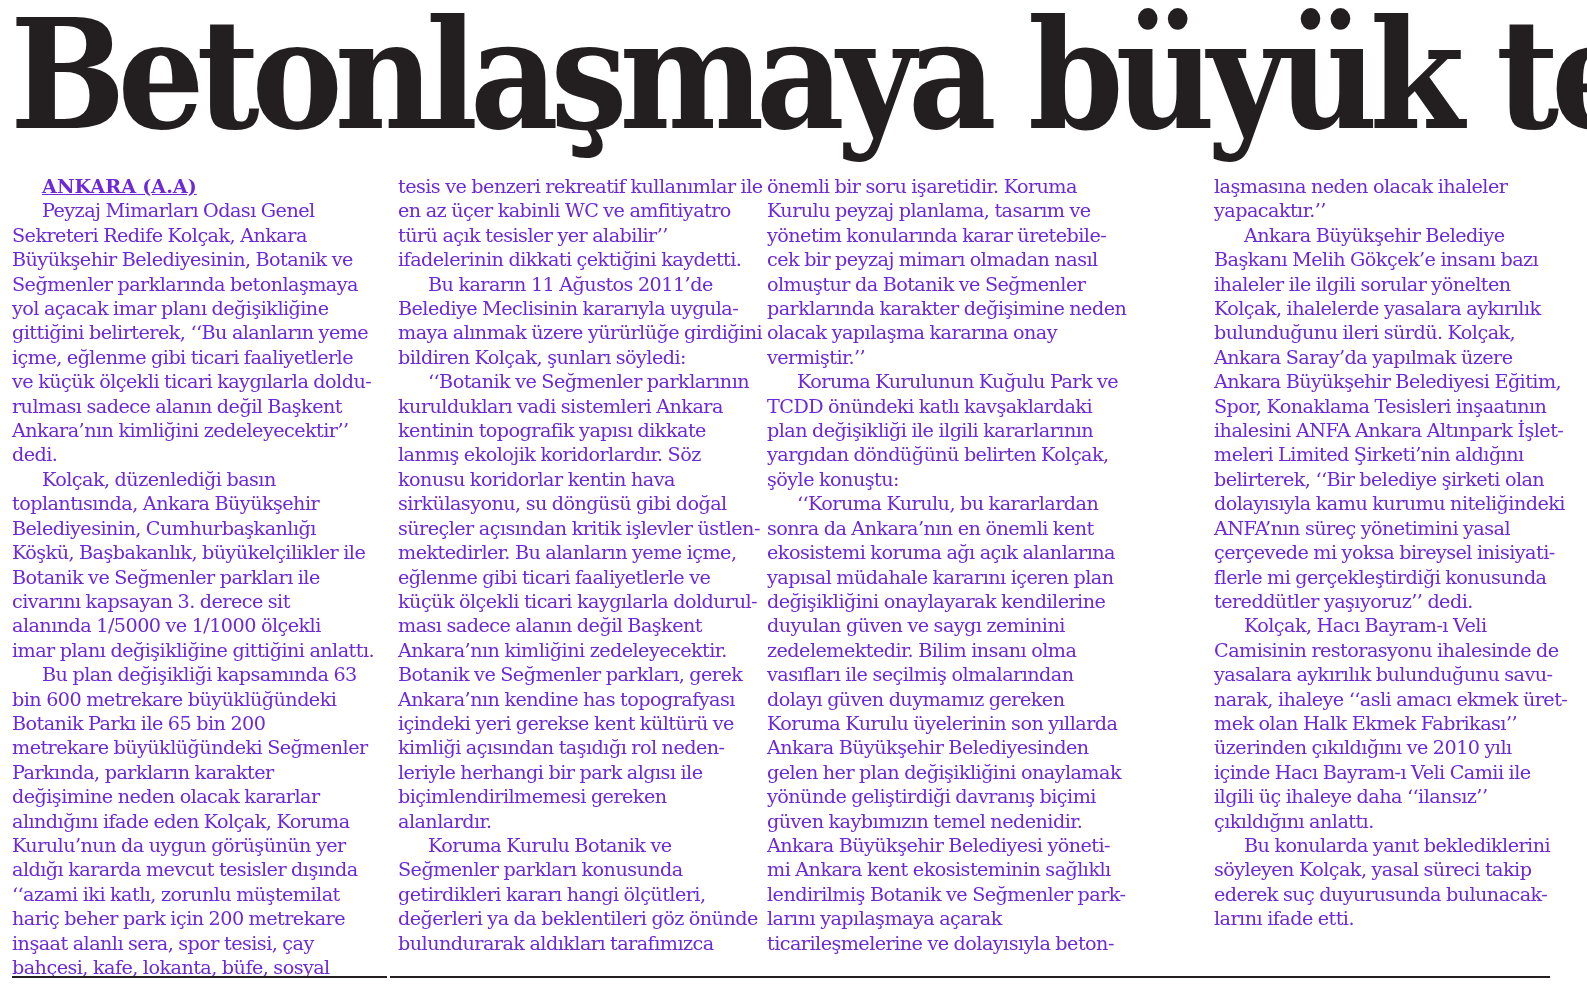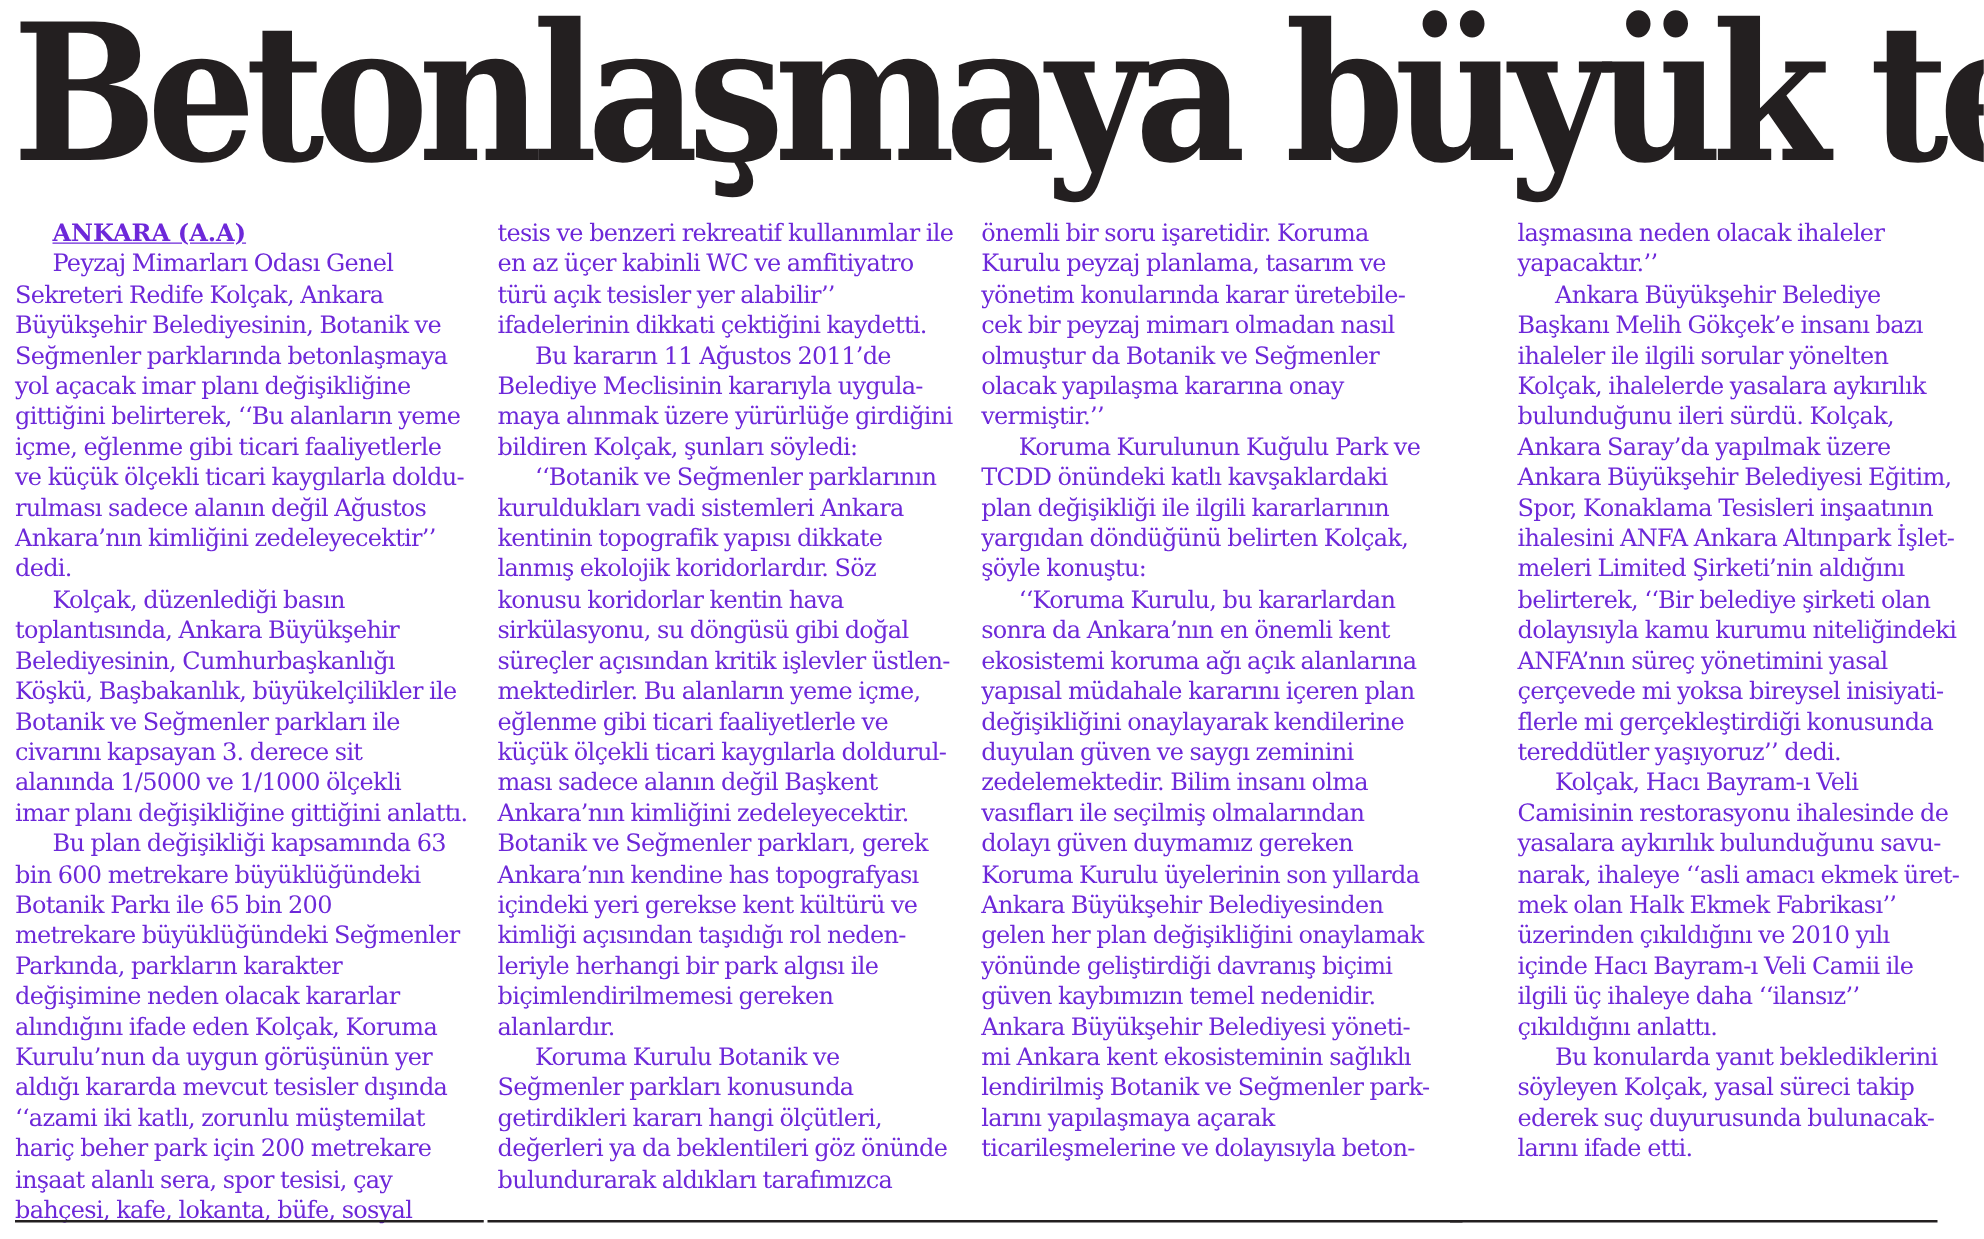--- a/index.html
+++ b/index.html
@@ -32,21 +32,21 @@
   <div class="col" style="left:12px; width:372px;">
     <p class="dateline">ANKARA (A.A) </p>
     <p class="indent">Peyzaj Mimarları Odası Genel</p>
     <p>Sekreteri Redife Kolçak, Ankara</p>
     <p>Büyükşehir Belediyesinin, Botanik ve</p>
     <p>Seğmenler parklarında betonlaşmaya</p>
     <p>yol açacak imar planı değişikliğine</p>
     <p>gittiğini belirterek, ‘‘Bu alanların yeme</p>
     <p>içme, eğlenme gibi ticari faaliyetlerle</p>
     <p>ve küçük ölçekli ticari kaygılarla doldu-</p>
-    <p>rulması sadece alanın değil Ağustos</p>
+    <p>rulması sadece alanın değil Başkent</p>
     <p>Ankara’nın kimliğini zedeleyecektir’’</p>
     <p>dedi.</p>
     <p class="indent">Kolçak, düzenlediği basın</p>
     <p>toplantısında, Ankara Büyükşehir</p>
     <p>Belediyesinin, Cumhurbaşkanlığı</p>
     <p>Köşkü, Başbakanlık, büyükelçilikler ile</p>
     <p>Botanik ve Seğmenler parkları ile</p>
     <p>civarını kapsayan 3. derece sit</p>
     <p>alanında 1/5000 ve 1/1000 ölçekli</p>
     <p>imar planı değişikliğine gittiğini anlattı.</p>
@@ -93,26 +93,27 @@
     <p>leriyle herhangi bir park algısı ile</p>
     <p>biçimlendirilmemesi gereken</p>
     <p>alanlardır.</p>
     <p class="indent">Koruma Kurulu Botanik ve</p>
     <p>Seğmenler parkları konusunda</p>
     <p>getirdikleri kararı hangi ölçütleri,</p>
     <p>değerleri ya da beklentileri göz önünde</p>
     <p>bulundurarak aldıkları tarafımızca</p>
   </div>
 
-  <div class="col" style="left:785px; width:372px;">
+  <div class="col" style="left:767px; width:372px;">
     <p>önemli bir soru işaretidir. Koruma</p>
     <p>Kurulu peyzaj planlama, tasarım ve</p>
     <p>yönetim konularında karar üretebile-</p>
     <p>cek bir peyzaj mimarı olmadan nasıl</p>
     <p>olmuştur da Botanik ve Seğmenler</p>
+    <p>parklarında karakter değişimine neden</p>
     <p>olacak yapılaşma kararına onay</p>
     <p>vermiştir.’’</p>
     <p class="indent">Koruma Kurulunun Kuğulu Park ve</p>
     <p>TCDD önündeki katlı kavşaklardaki</p>
     <p>plan değişikliği ile ilgili kararlarının</p>
     <p>yargıdan döndüğünü belirten Kolçak,</p>
     <p>şöyle konuştu:</p>
     <p class="indent">‘‘Koruma Kurulu, bu kararlardan</p>
     <p>sonra da Ankara’nın en önemli kent</p>
     <p>ekosistemi koruma ağı açık alanlarına</p>

